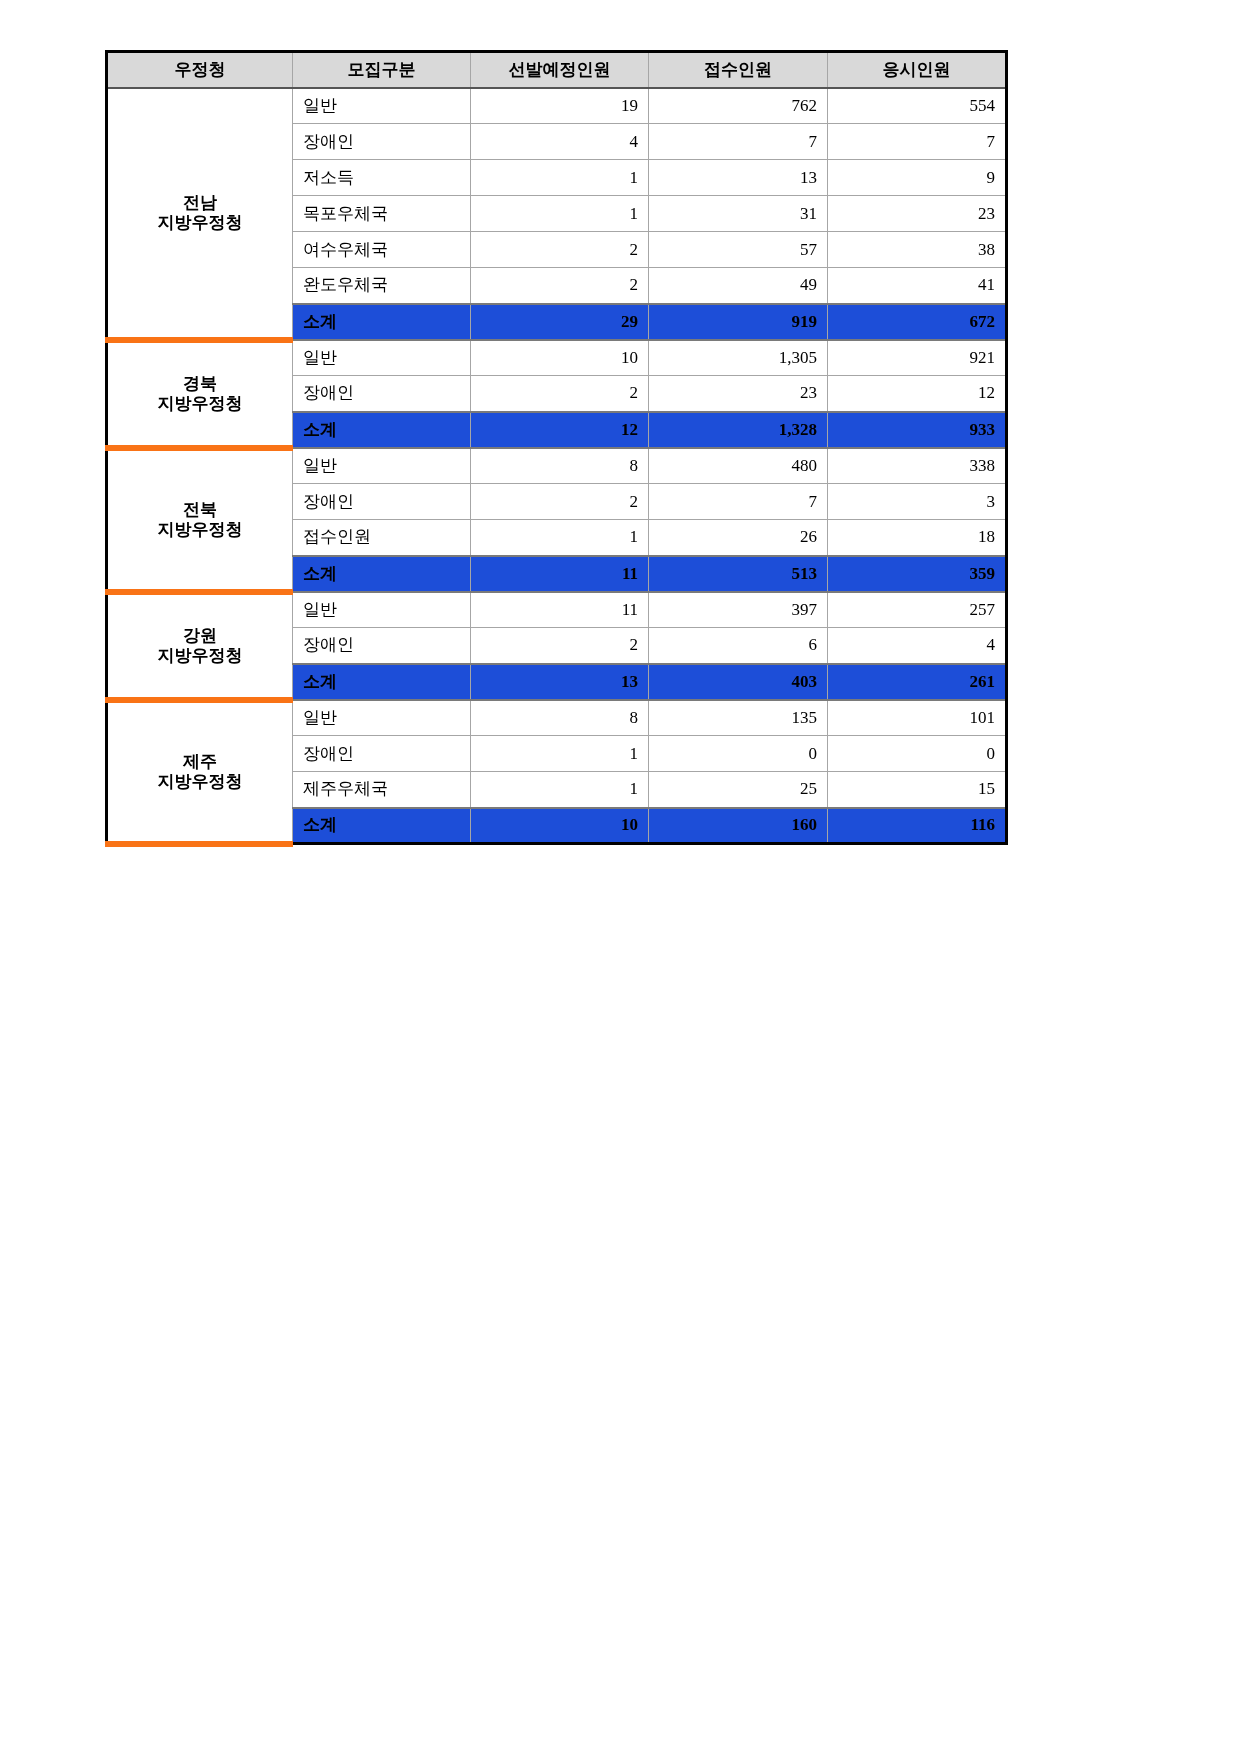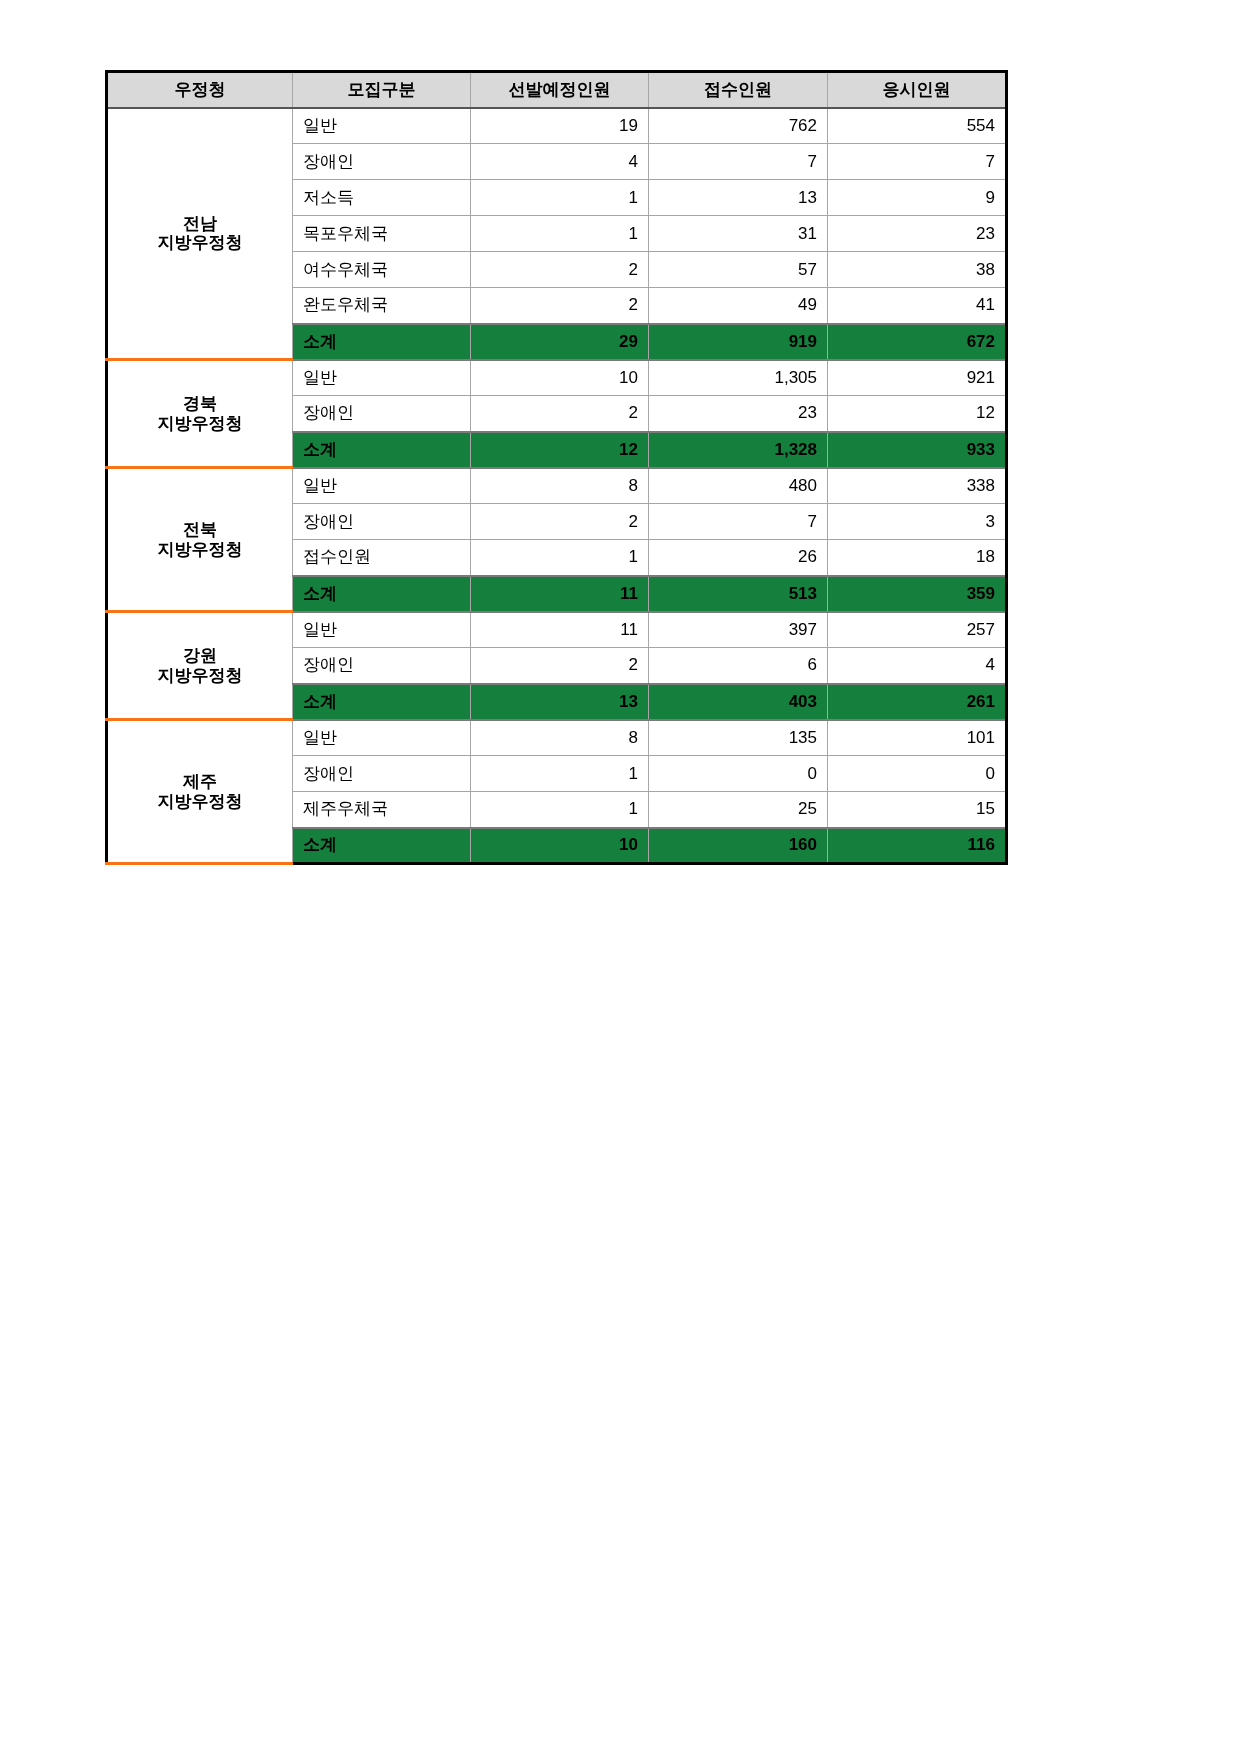--- a/index.html
+++ b/index.html
@@ -12,21 +12,22 @@
     height: 1754px;
     font-family: "Liberation Sans", "DejaVu Sans", sans-serif;
     color: #000000;
     -webkit-font-smoothing: antialiased;
   }
   .page {
     position: relative;
     width: 1240px;
     height: 1754px;
     box-sizing: border-box;
-    padding: 70px 0 0 0;
+    padding: 50px 0 0 0;
+    font-family: Liberation Serif, serif;
   }
   .table-wrap {
     margin-left: 105px;
     width: 900px;
   }
   table.stat {
     border-collapse: collapse;
     table-layout: fixed;
     width: 900px;
     background: #ffffff;
@@ -76,34 +77,34 @@
     border-right: 1px solid #8c8c8c;
   }
   td.cat {
     text-align: left;
   }
   td.num {
     text-align: right;
   }
 
   tr.subtotal td {
-    background: #15803d;
+    background: #1d4ed8;
     font-weight: bold;
     border-top: 2px solid #7a7a7a;
     border-bottom: 2px solid #7a7a7a;
   }
   tr.group-start > td,
   tr.group-start > th {
     border-top: 2px solid #555555;
   }
   tr.last-row td {
     border-bottom: none;
   }
   td.agency.grp {
-    border-bottom: 3px solid #f97316;
+    border-bottom: 6px solid #f97316;
   }
 </style>
 </head>
 <body>
 
 <div class="page">
   <div class="table-wrap">
     <table class="stat">
       <colgroup>
         <col class="c-agency">

